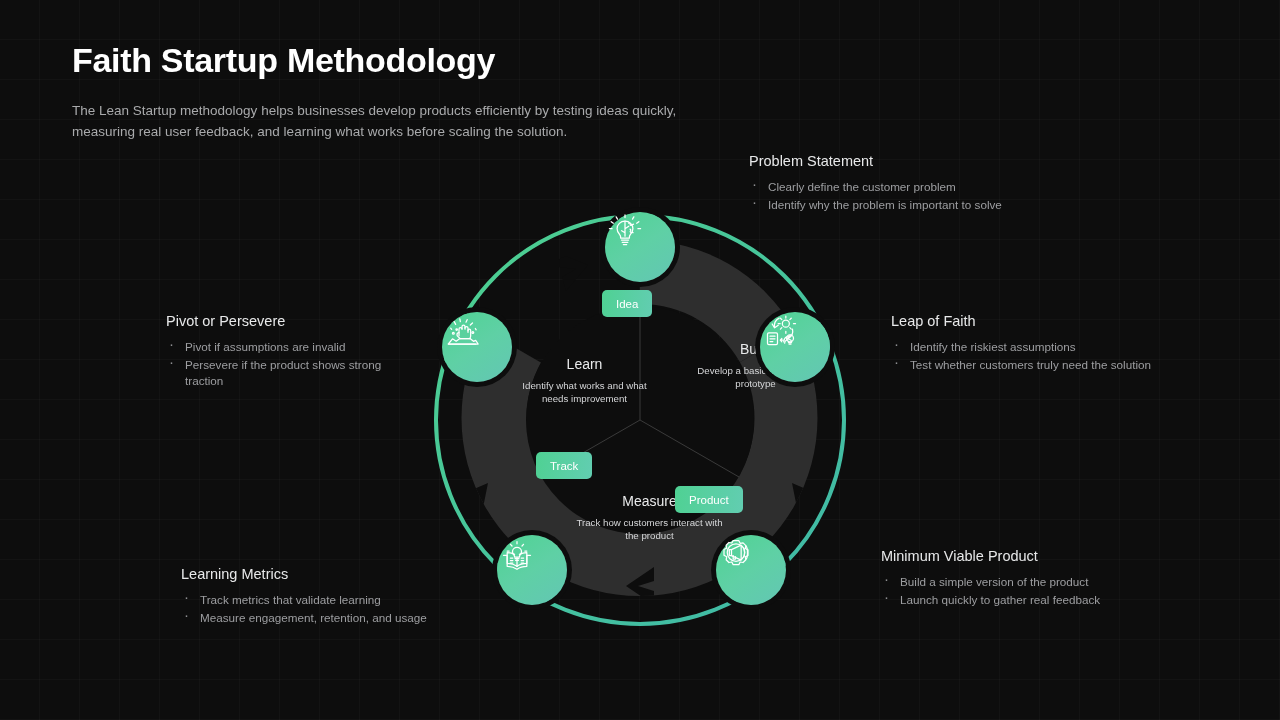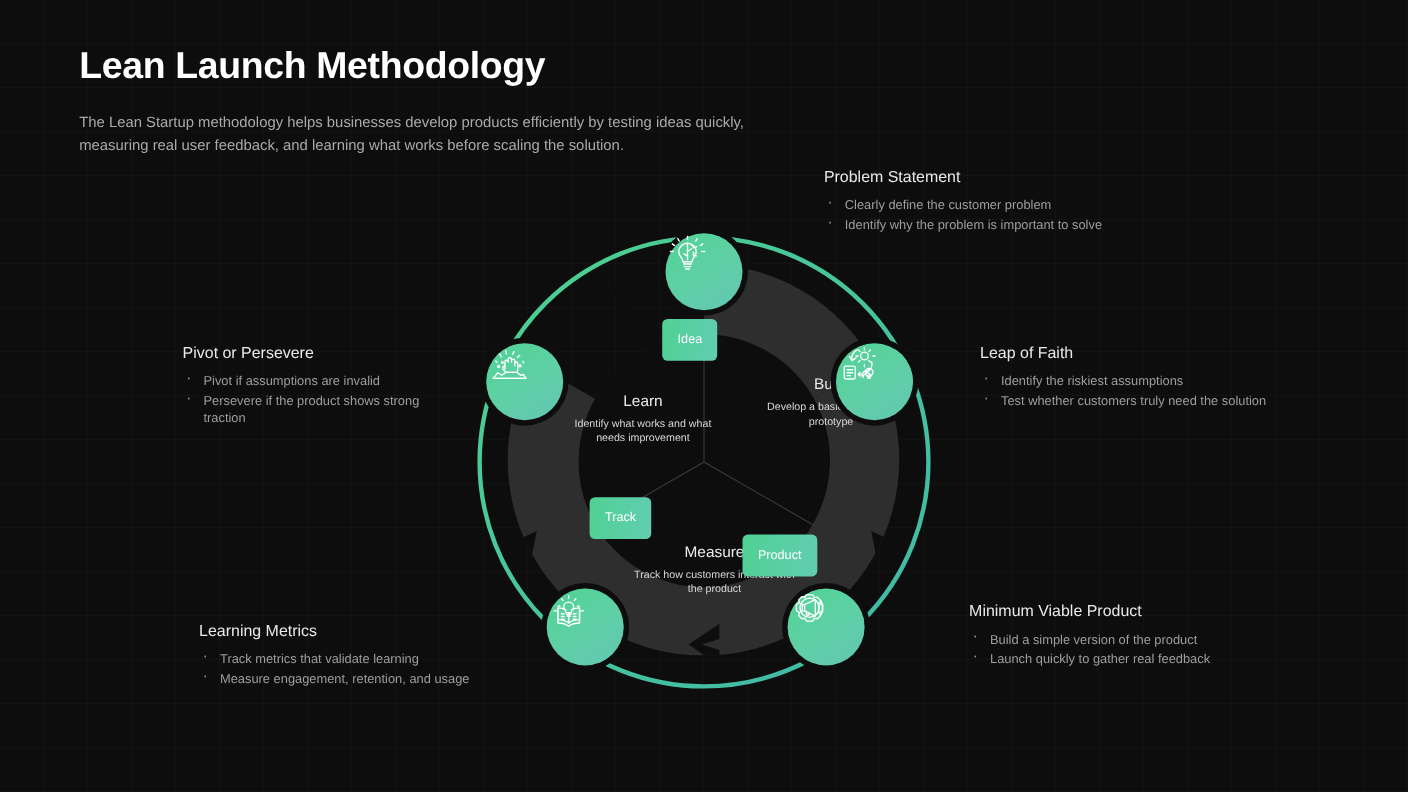--- a/index.html
+++ b/index.html
@@ -90,21 +90,21 @@
 
   #node-idea    { left:173px; top:5px; }
   #node-build   { left:328px; top:105px; }
   #node-mvp     { left:284px; top:328px; }
   #node-metrics { left:65px;  top:328px; }
   #node-pivot   { left:10px;  top:105px; }
 
   
   .pill{
     position:absolute;
-    height:38px;
+    height:27px;
     padding:0 14px;
     border-radius:5px;
     background:linear-gradient(100deg,#4fd193 0%,#62cdb1 100%);
     color:#ffffff;
     font-size:11.5px;
     display:flex; align-items:center; justify-content:center;
     white-space:nowrap;
   }
   #pill-idea    { left:170px; top:83px; }
   #pill-data    { left:104px; top:245px; }
@@ -124,21 +124,21 @@
   }
   #hub-learn   { left:80px;  top:149px; width:145px; }
   #hub-build   { left:207px; top:134px; width:145px;margin-left:44px; }
   #hub-measure { left:140px; top:286px; width:155px; }
 </style>
 </head>
 <body>
 
 <div id="slide">
 
-  <div id="page-title">Lean Launch Methodology</div>
+  <div id="page-title">Faith Startup Methodology</div>
   <div id="page-subtitle">The Lean Startup methodology helps businesses develop products efficiently by testing ideas quickly, measuring real user feedback, and learning what works before scaling the solution.</div>
 
   <div class="annot" id="annot-problem">
     <div class="annot-title">Problem Statement</div>
     <ul class="annot-list">
       <li>Clearly define the customer problem</li>
       <li>Identify why the problem is important to solve</li>
     </ul>
   </div>
 

